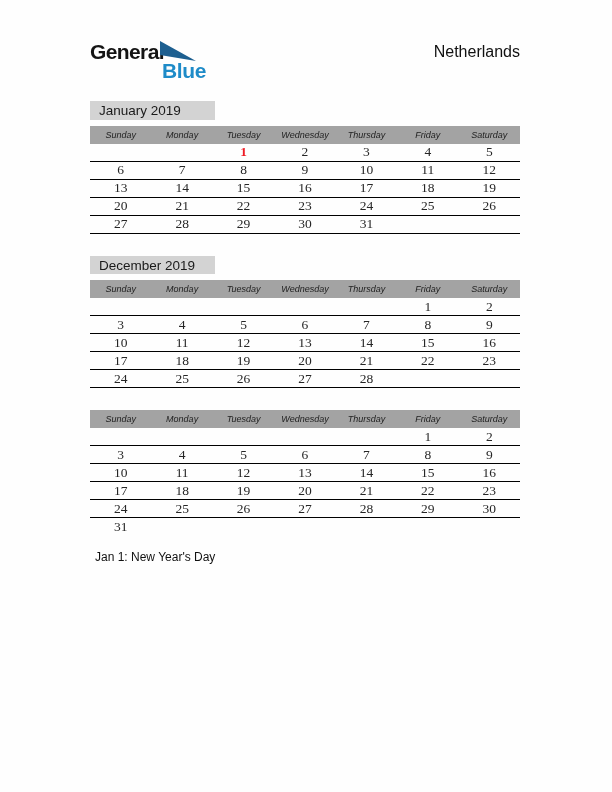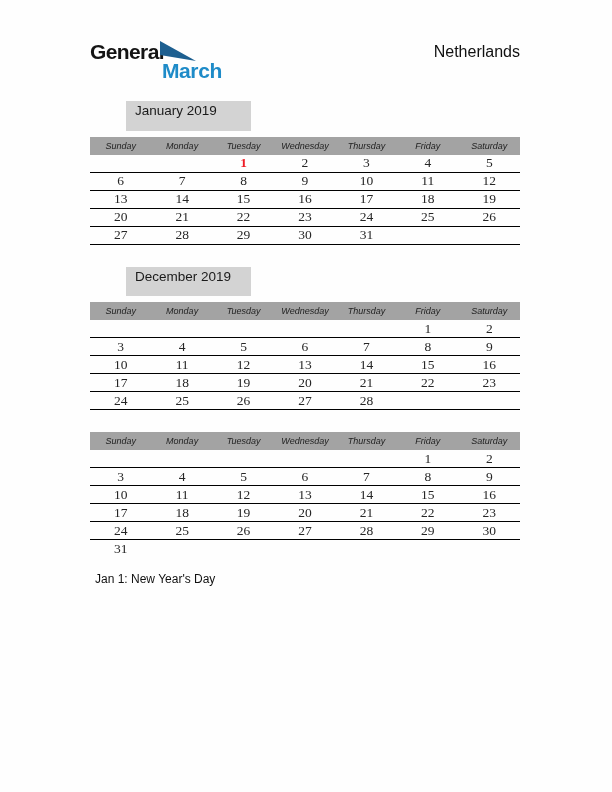--- a/index.html
+++ b/index.html
@@ -22,22 +22,21 @@
   .titleblock { text-align:right; }
   .quarter-title { font-size:29px; line-height:30px; color:#111; }
   .country { font-size:16px; line-height:20px; margin-top:4px; color:#111; }
 
   
   #months { margin-top:15px; }
   .month + .month { margin-top:22px; }
   .month-title {
     width:116px; background:#d3d3d3; color:#1a1a1a;
     font-size:13.5px; line-height:13.5px;
-    padding:3px 0 13px 9px;
-    margin-left:36px;
+    padding:3px 0 2px 9px;
   }
   .weekday-row {
     margin-top:6px; height:18px;
     display:grid; grid-template-columns:repeat(7,1fr);
     background:#a3a3a3; align-items:center; text-align:center;
     font-size:9px; color:#222;font-style:italic;
   }
   .date-row {
     height:17px;
     display:grid; grid-template-columns:repeat(7,1fr);
@@ -59,21 +58,21 @@
   <div class="content">
 
     <header class="top">
       <div class="logo">
         <span class="logo-general">General</span>
         <span class="logo-flag">
           <svg width="37" height="23" viewBox="0 0 37 23">
             <polygon id="flag-poly" points="0,1 36,21 0,15" fill="#1d5f90"></polygon>
           </svg>
         </span>
-        <span class="logo-blue" id="logo-blue" style="color: rgb(30, 139, 200);">March</span>
+        <span class="logo-blue" id="logo-blue" style="color: rgb(30, 139, 200);">Blue</span>
       </div>
       <div class="titleblock">
         <div class="country">Netherlands</div>
       </div>
     </header>
 
     <main id="months">
         <section class="month">
           <div class="month-title">January 2019</div>
           <div class="weekday-row">

